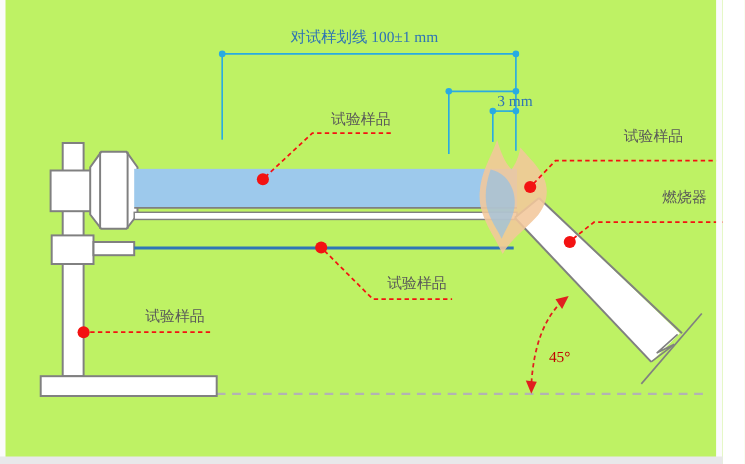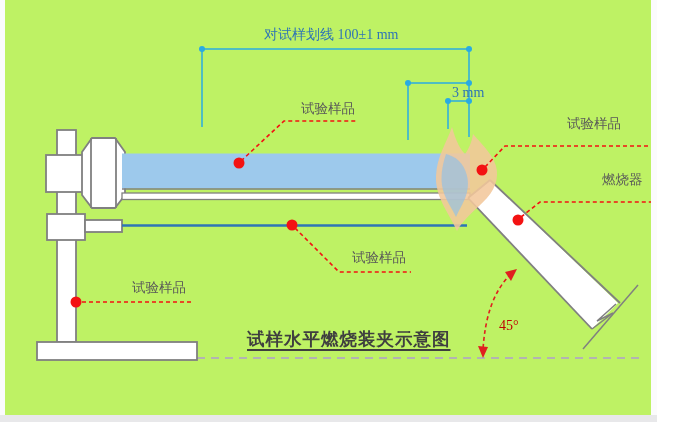--- a/index.html
+++ b/index.html
@@ -131,18 +131,17 @@
   <div class="lbl part-text" style="left:567px;top:116px;">试验样品</div>
 
   <div class="lbl part-text" style="left:578px;top:172px;margin-left:24px;">燃烧器</div>
 
   <div class="lbl part-text" style="left:352px;top:250px;">试验样品</div>
 
   <div class="lbl part-text" style="left:132px;top:280px;">试验样品</div>
 
   <div class="lbl angle-text" style="left:499px;top:318px;">45°</div>
 
-  <div class="lbl title-text" style="left:247px;top:329px;">试样水平燃烧装夹示意图</div>
 
   <div id="left-edge"></div>
   <div id="right-edge"></div>
   <div id="bottom-bar"></div>
 </div>
 
 </body></html>

